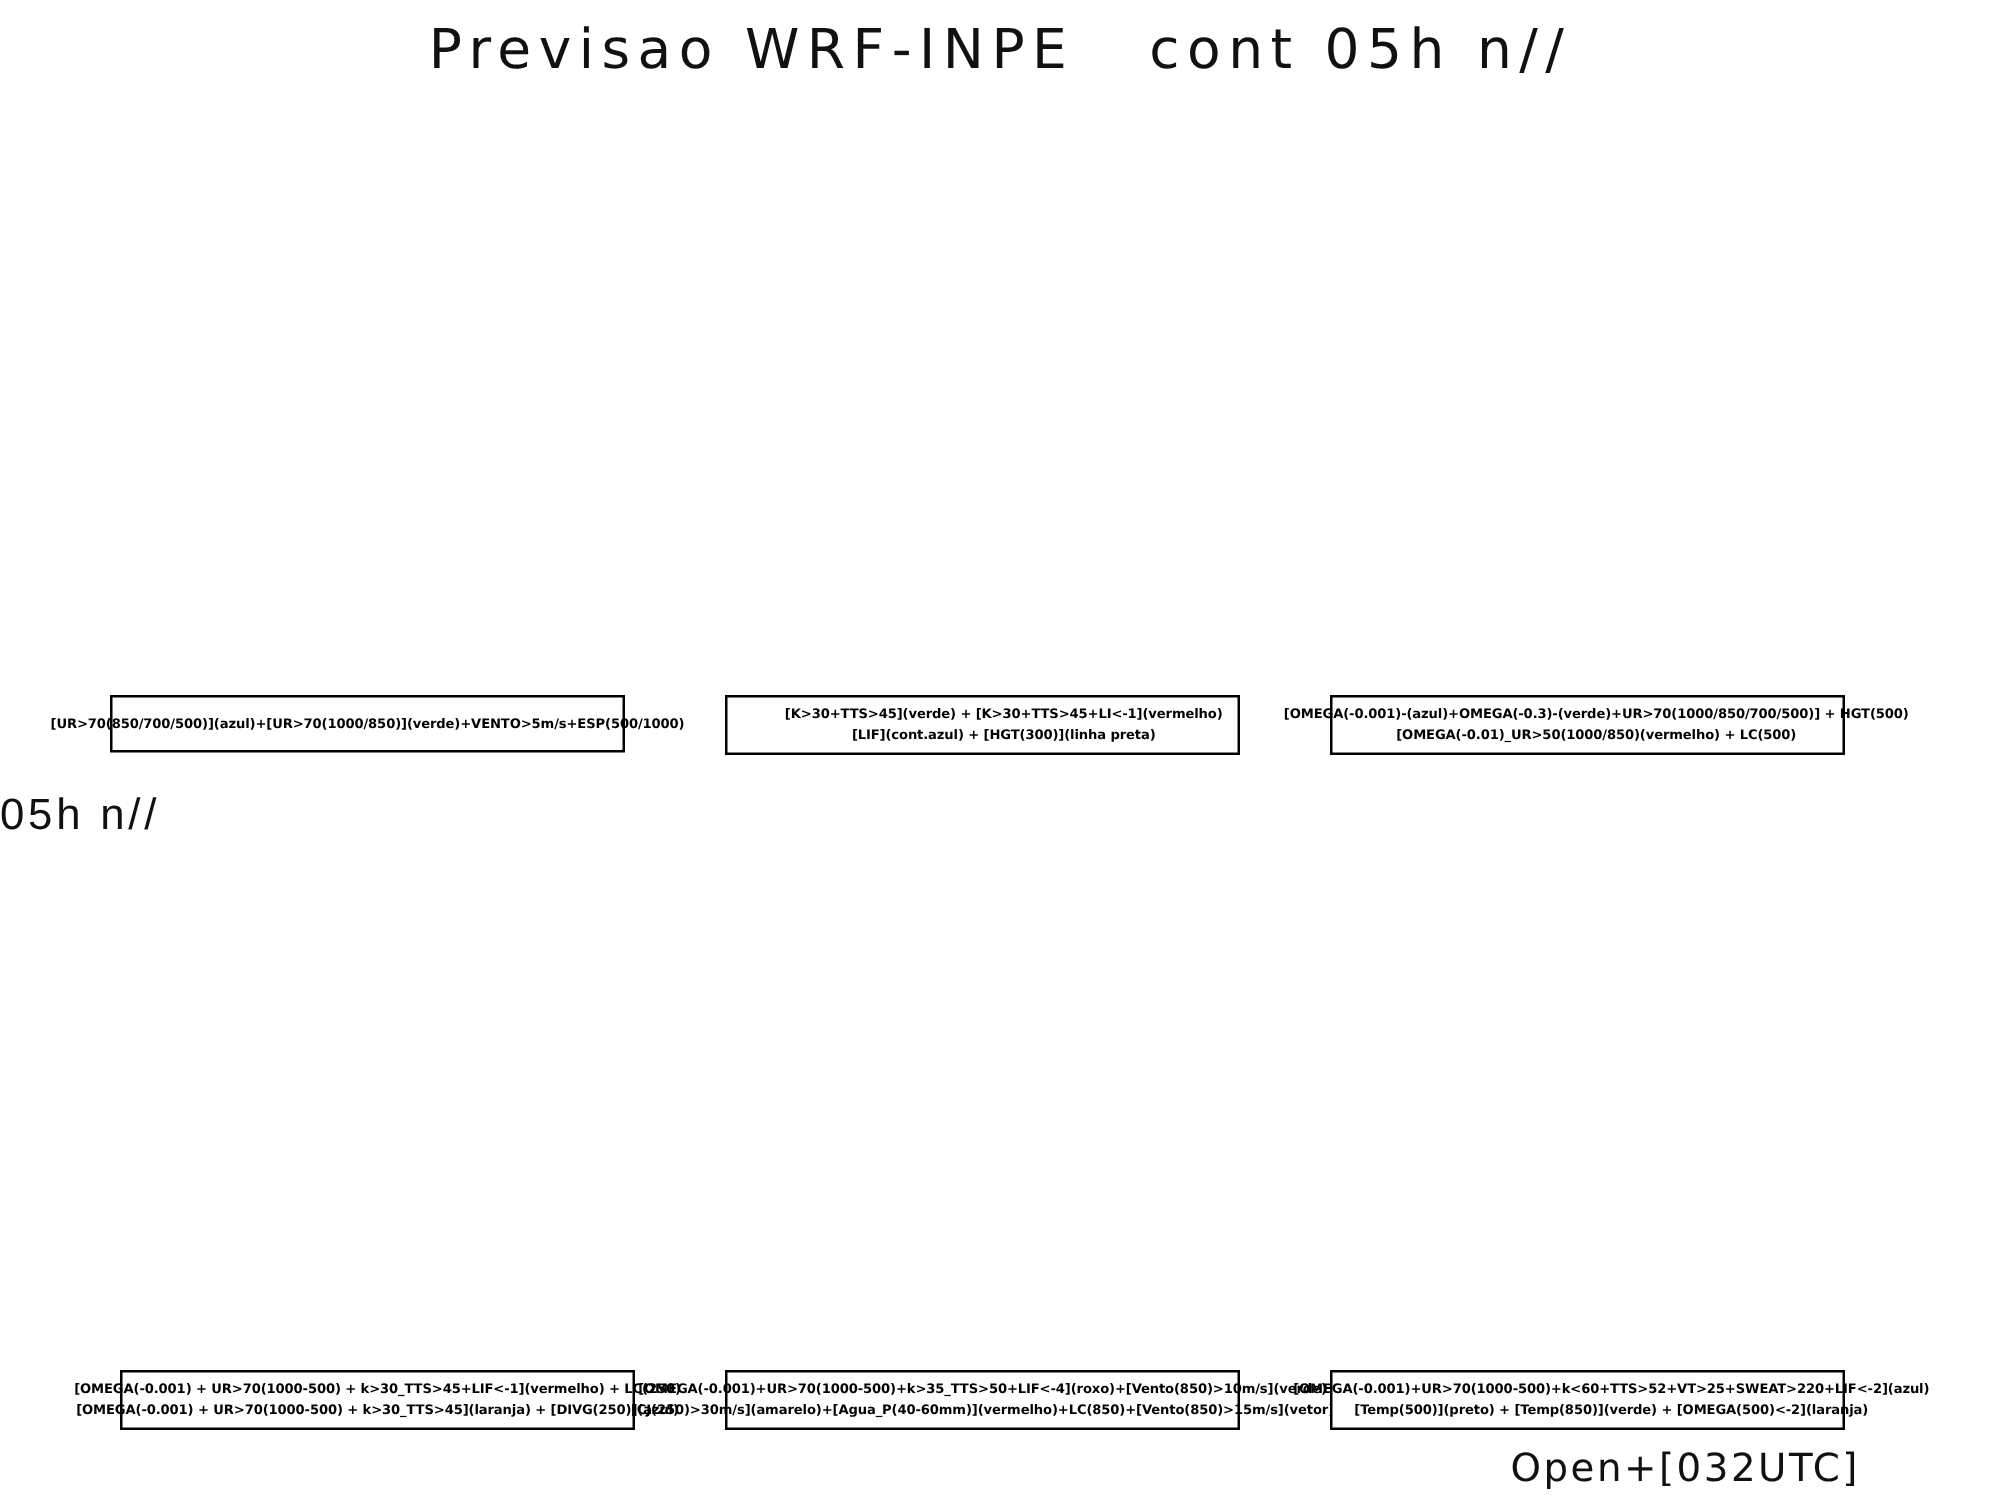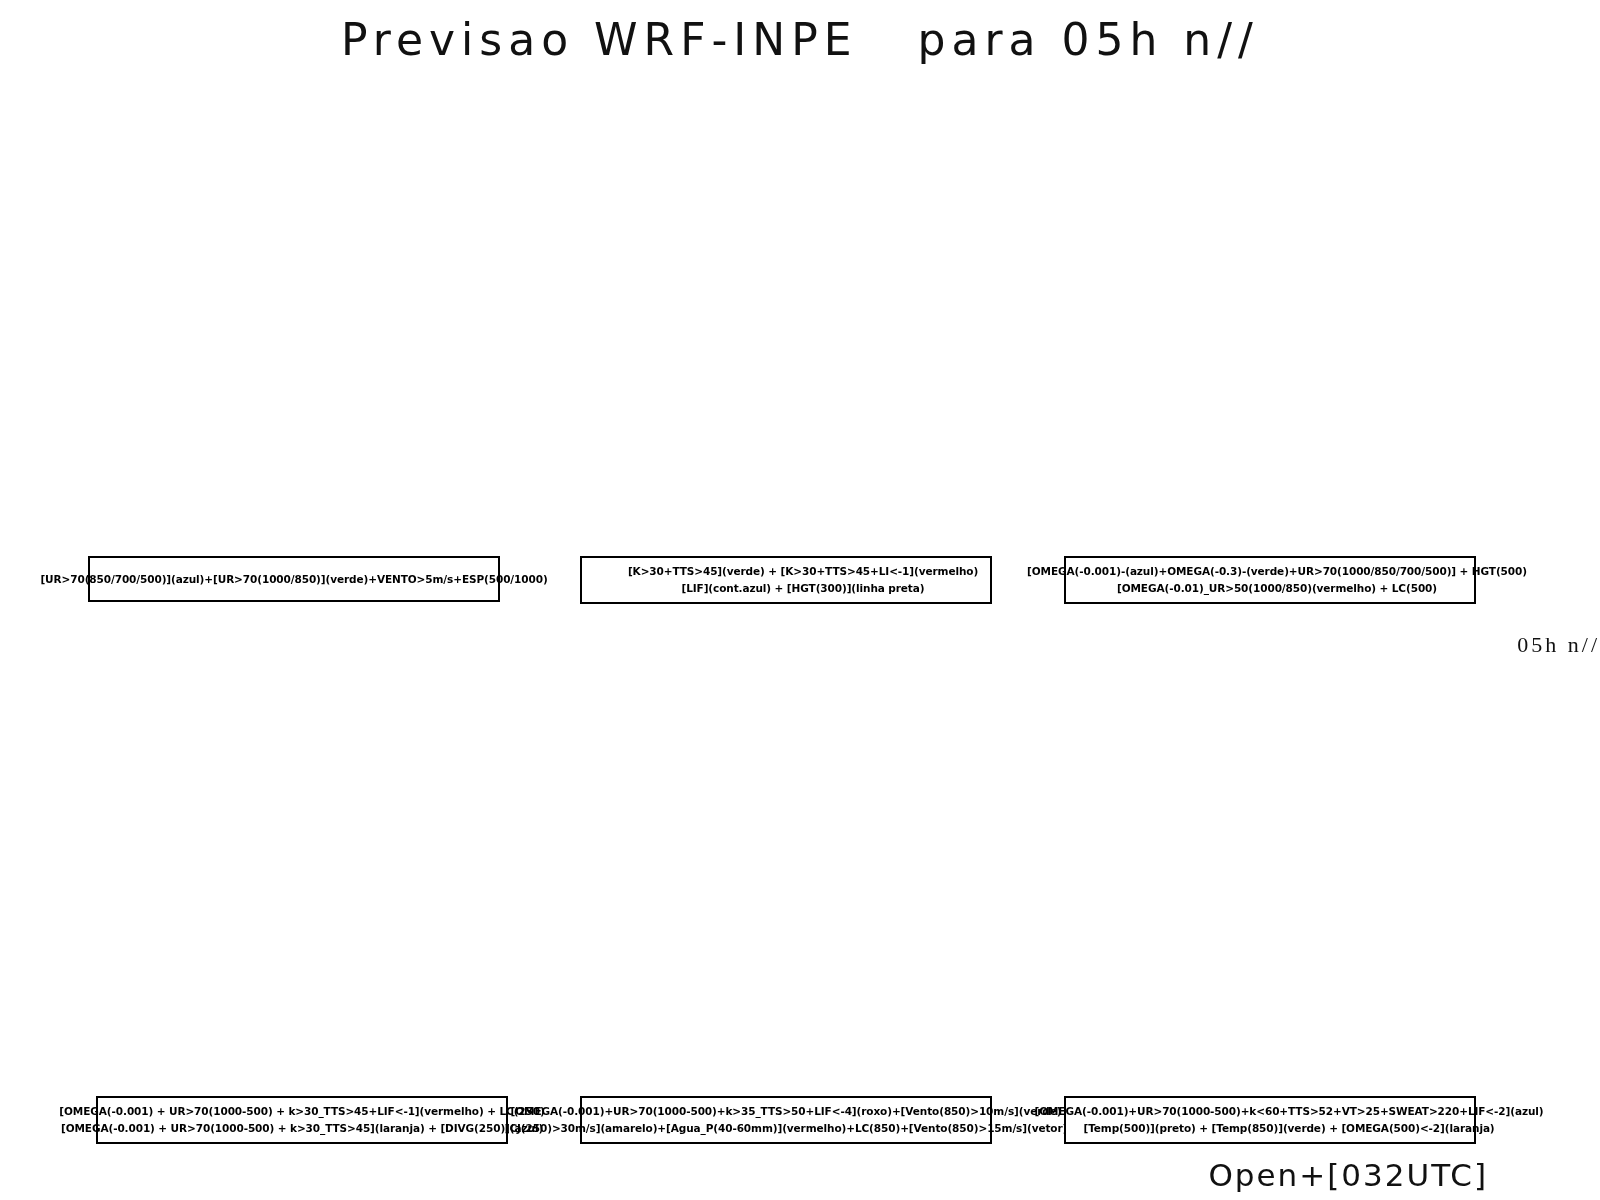--- a/index.html
+++ b/index.html
@@ -30,23 +30,23 @@
     color: #111111;
     white-space: pre;
   }
 
   
   .mid-label {
     position: absolute;
     top: 632px;
     left: 0;
     width: 100%;
-    text-align: right;
-    font-family: Liberation Serif, serif;
-    font-size: 22px;
+    text-align: left;
+    font-family: Liberation Sans, sans-serif;
+    font-size: 35px;
     letter-spacing: 3px;
     color: #111111;
     white-space: pre;
   }
 
   
   .footer-label {
     position: absolute;
     top: 1157px;
     right: 112px;
@@ -88,21 +88,21 @@
   #legend-r2c1 { left: 96px;  top: 1096px; width: 412px; height: 48px; }
   #legend-r2c2 { left: 580px; top: 1096px; width: 412px; height: 48px; }
   #legend-r2c3 { left: 1064px;top: 1096px; width: 412px; height: 48px; padding-left: 44px; }
 
   
   #legend-r1c1 .legend-line { line-height: 16px; }
 </style>
 </head>
 <body>
 
-<div class="main-title">Previsao WRF-INPE   para 05h n//</div>
+<div class="main-title">Previsao WRF-INPE   cont 05h n//</div>
 
 <div class="mid-label">05h n//</div>
 
 <div class="legend-box" id="legend-r1c1">
   <div class="legend-line">[UR&gt;70(850/700/500)](azul)+[UR&gt;70(1000/850)](verde)+VENTO&gt;5m/s+ESP(500/1000)</div>
 </div>
 
 <div class="legend-box" id="legend-r1c2">
   <div class="legend-line">[K&gt;30+TTS&gt;45](verde)  +  [K&gt;30+TTS&gt;45+LI&lt;-1](vermelho)</div>
   <div class="legend-line">[LIF](cont.azul)  +  [HGT(300)](linha preta)</div>

